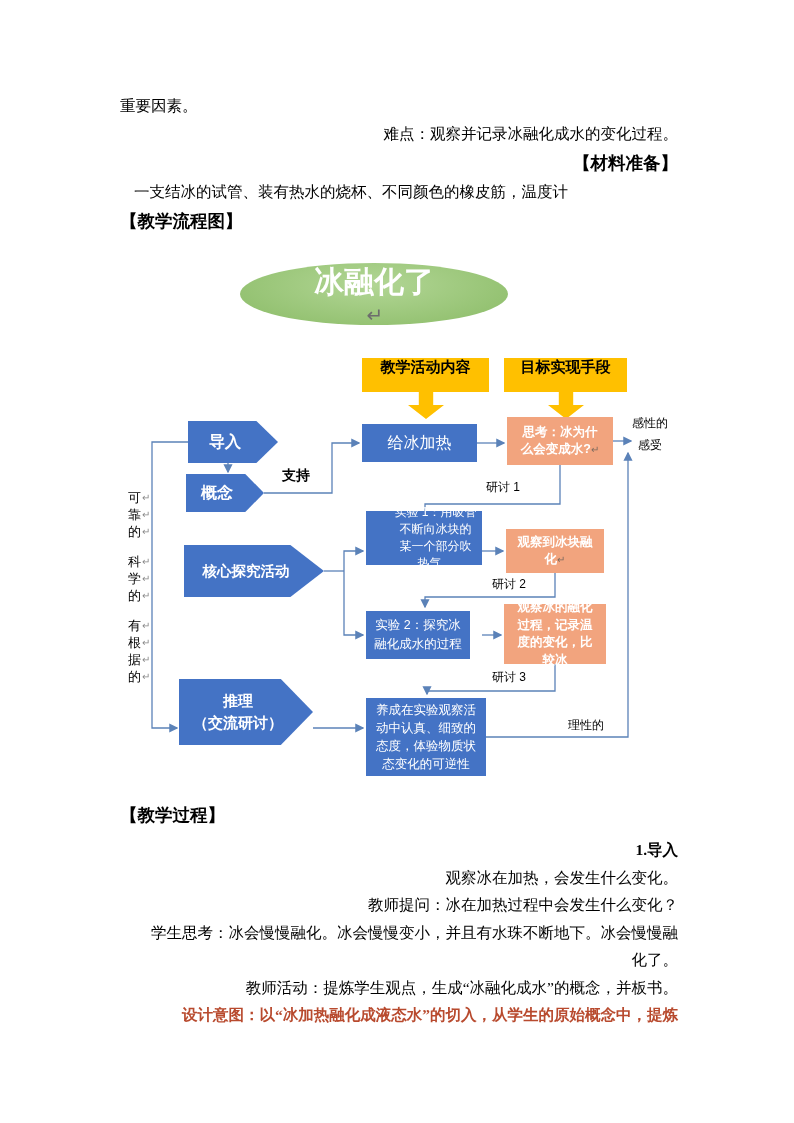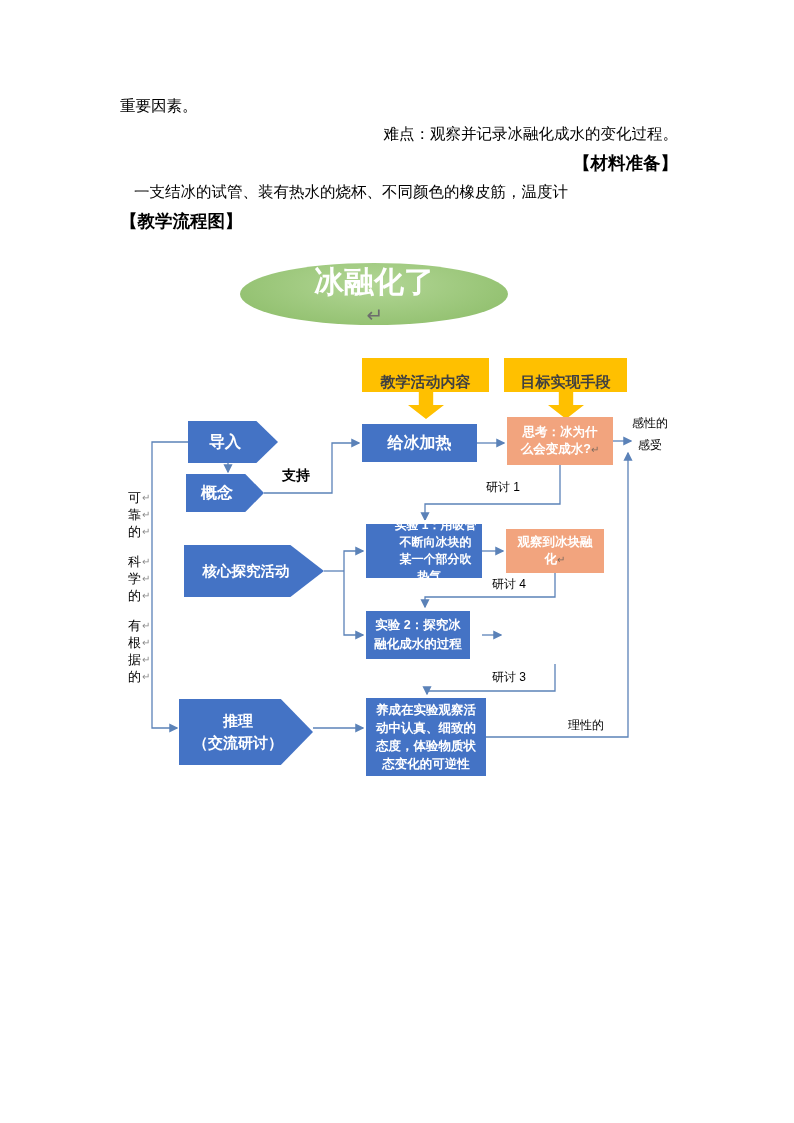--- a/index.html
+++ b/index.html
@@ -17,30 +17,30 @@
   
   .flowchart{position:absolute;left:0;top:239px;width:794px;height:565px;}
   .connectors{position:absolute;left:0;top:0;pointer-events:none;}
   .conn{fill:none;stroke:#5B82B8;stroke-width:1.3;marker-end:url(#arr);}
   .conn-plain{fill:none;stroke:#5B82B8;stroke-width:1.3;}
   .ellipse{position:absolute;left:240px;top:24px;width:268px;height:62px;border-radius:50%;
            background:radial-gradient(ellipse at 50% 35%, #b2d695, #8abb66);
            display:flex;align-items:center;justify-content:center;
            color:#fff;font-weight:bold;font-size:30px;font-family:"Liberation Sans",sans-serif;flex-direction:column;}
   .ellipse .pilcrow{font-size:20px;color:#6d6d6d;margin-left:2px;font-weight:normal;}
-  .yellowbox{position:absolute;background:#FFC000;color:#404040;font-weight:bold;font-size:15px;
-             display:flex;align-items:flex-end;justify-content:center;
+  .yellowbox{position:absolute;background:#FFC000;color:#000000;font-weight:bold;font-size:15px;
+             display:flex;align-items:flex-start;justify-content:center;
              font-family:"Liberation Sans",sans-serif;}
   .down-arrow{position:absolute;width:36px;height:27px;background:#FFC000;
               clip-path:polygon(30% 0,70% 0,70% 48%,100% 48%,50% 100%,0 48%,30% 48%);}
   .pent{position:absolute;background:#4473C5;color:#fff;font-weight:bold;
         display:flex;flex-direction:column;align-items:center;justify-content:center;text-align:center;
         clip-path:polygon(0 0,76% 0,100% 50%,76% 100%,0 100%);
         padding-right:16px;box-sizing:border-box;font-family:"Liberation Sans",sans-serif;}
-  .bluebox{position:absolute;background:#4473C5;color:#fff;font-weight:bold;
+  .bluebox{position:absolute;background:#4473C5;color:#fff;font-weight:normal;
            display:flex;align-items:center;justify-content:center;text-align:center;
            box-sizing:border-box;padding:3px 5px;font-family:"Liberation Sans",sans-serif;}
   .salmonbox{position:absolute;background:#F2A47E;color:#fff;font-weight:bold;
              display:flex;align-items:center;justify-content:center;text-align:center;
              box-sizing:border-box;padding:3px 11px;font-family:"Liberation Sans",sans-serif;}
   .salmonbox .pilcrow,.side-note .pilcrow{color:#7d6b5f;font-weight:normal;font-size:10px;}
   .fc-label{position:absolute;font-family:"Liberation Sans",sans-serif;font-size:12px;color:#000;}
   .fc-label.big{font-size:14px;font-weight:bold;}
   .side-note{position:absolute;left:128px;top:250px;display:flex;flex-direction:column;gap:13px;
              font-size:13px;}
@@ -101,47 +101,50 @@
 
     <div class="pent" style="left:188px;top:182px;width:90px;height:42px;font-size:16px;">
       <span>导入</span>
     </div>
     <div class="pent" style="left:186px;top:235px;width:78px;height:38px;font-size:16px;">
       <span>概念</span>
     </div>
     <div class="pent" style="left:184px;top:306px;width:140px;height:52px;font-size:14.5px;">
       <span>核心探究活动</span>
     </div>
-    <div class="pent" style="left:179px;top:460px;width:134px;height:66px;font-size:15px;line-height:1.5;">
+    <div class="pent" style="left:179px;top:440px;width:134px;height:66px;font-size:15px;line-height:1.5;">
       <span>推理</span>
       <span>（交流研讨）</span>
     </div>
 
     <div class="bluebox" style="left:362px;top:185px;width:115px;height:38px;font-size:16px;">
       <span>给冰加热</span>
     </div>
     <div class="salmonbox" style="left:507px;top:178px;width:106px;height:48px;font-size:12.5px;line-height:1.4;">
       <span><span>思考：冰为什么会变成水?</span><span class="pilcrow">↵</span></span>
     </div>
-    <div class="bluebox" style="left:366px;top:285px;width:116px;height:54px;font-size:12px;line-height:1.4;padding-left:28px;">
+    <div class="bluebox" style="left:366px;top:272px;width:116px;height:54px;font-size:12px;line-height:1.4;padding-left:28px;">
       <span>实验 1：用吸管不断向冰块的某一个部分吹热气。</span>
     </div>
     <div class="salmonbox" style="left:506px;top:290px;width:98px;height:44px;font-size:12.5px;line-height:1.4;">
       <span><span>观察到冰块融化</span><span class="pilcrow">↵</span></span>
     </div>
     <div class="bluebox" style="left:366px;top:372px;width:104px;height:48px;font-size:12.5px;line-height:1.5;">
       <span>实验 2：探究冰融化成水的过程</span>
     </div>
+    <div class="salmonbox" style="left:504px;top:365px;width:102px;height:60px;font-size:12.5px;line-height:1.4;">
+      <span>观察冰的融化过程，记录温度的变化，比较冰</span>
+    </div>
     <div class="bluebox" style="left:366px;top:459px;width:120px;height:78px;font-size:12.5px;line-height:1.45;">
       <span>养成在实验观察活动中认真、细致的态度，体验物质状态变化的可逆性</span>
     </div>
 
     <div class="fc-label big" style="left:282px;top:228px;">支持</div>
     <div class="fc-label" style="left:486px;top:240px;text-align:right;">研讨 1</div>
-    <div class="fc-label" style="left:492px;top:337px;">研讨 4</div>
+    <div class="fc-label" style="left:492px;top:337px;">研讨 2</div>
     <div class="fc-label" style="left:492px;top:430px;">研讨 3</div>
     <div class="fc-label" style="left:632px;top:176px;">感性的</div>
     <div class="fc-label" style="left:638px;top:198px;">感受</div>
     <div class="fc-label" style="left:568px;top:478px;">理性的</div>
 
     <div class="side-note">
         <div>
           <div class="side-row">
             <span>可</span>
             <span class="pilcrow">↵</span>
@@ -183,14 +186,23 @@
             <span class="pilcrow">↵</span>
           </div>
           <div class="side-row">
             <span>的</span>
             <span class="pilcrow">↵</span>
           </div>
         </div>
       </div>
   </div>
 
+  <div class="doc-bottom">
+    <p class="h-bold" style="margin-bottom:6px;">【教学过程】</p>
+    <p class="indent2 b">1.导入</p>
+    <p class="indent2">观察冰在加热，会发生什么变化。</p>
+    <p class="indent2">教师提问：冰在加热过程中会发生什么变化？</p>
+    <p class="indent2">学生思考：冰会慢慢融化。冰会慢慢变小，并且有水珠不断地下。冰会慢慢融化了。</p>
+    <p class="indent2">教师活动：提炼学生观点，生成“冰融化成水”的概念，并板书。</p>
+    <p class="indent2 design-intent">设计意图：以“冰加热融化成液态水”的切入，从学生的原始概念中，提炼</p>
+  </div>
 
 </div>
 
 </body></html>

